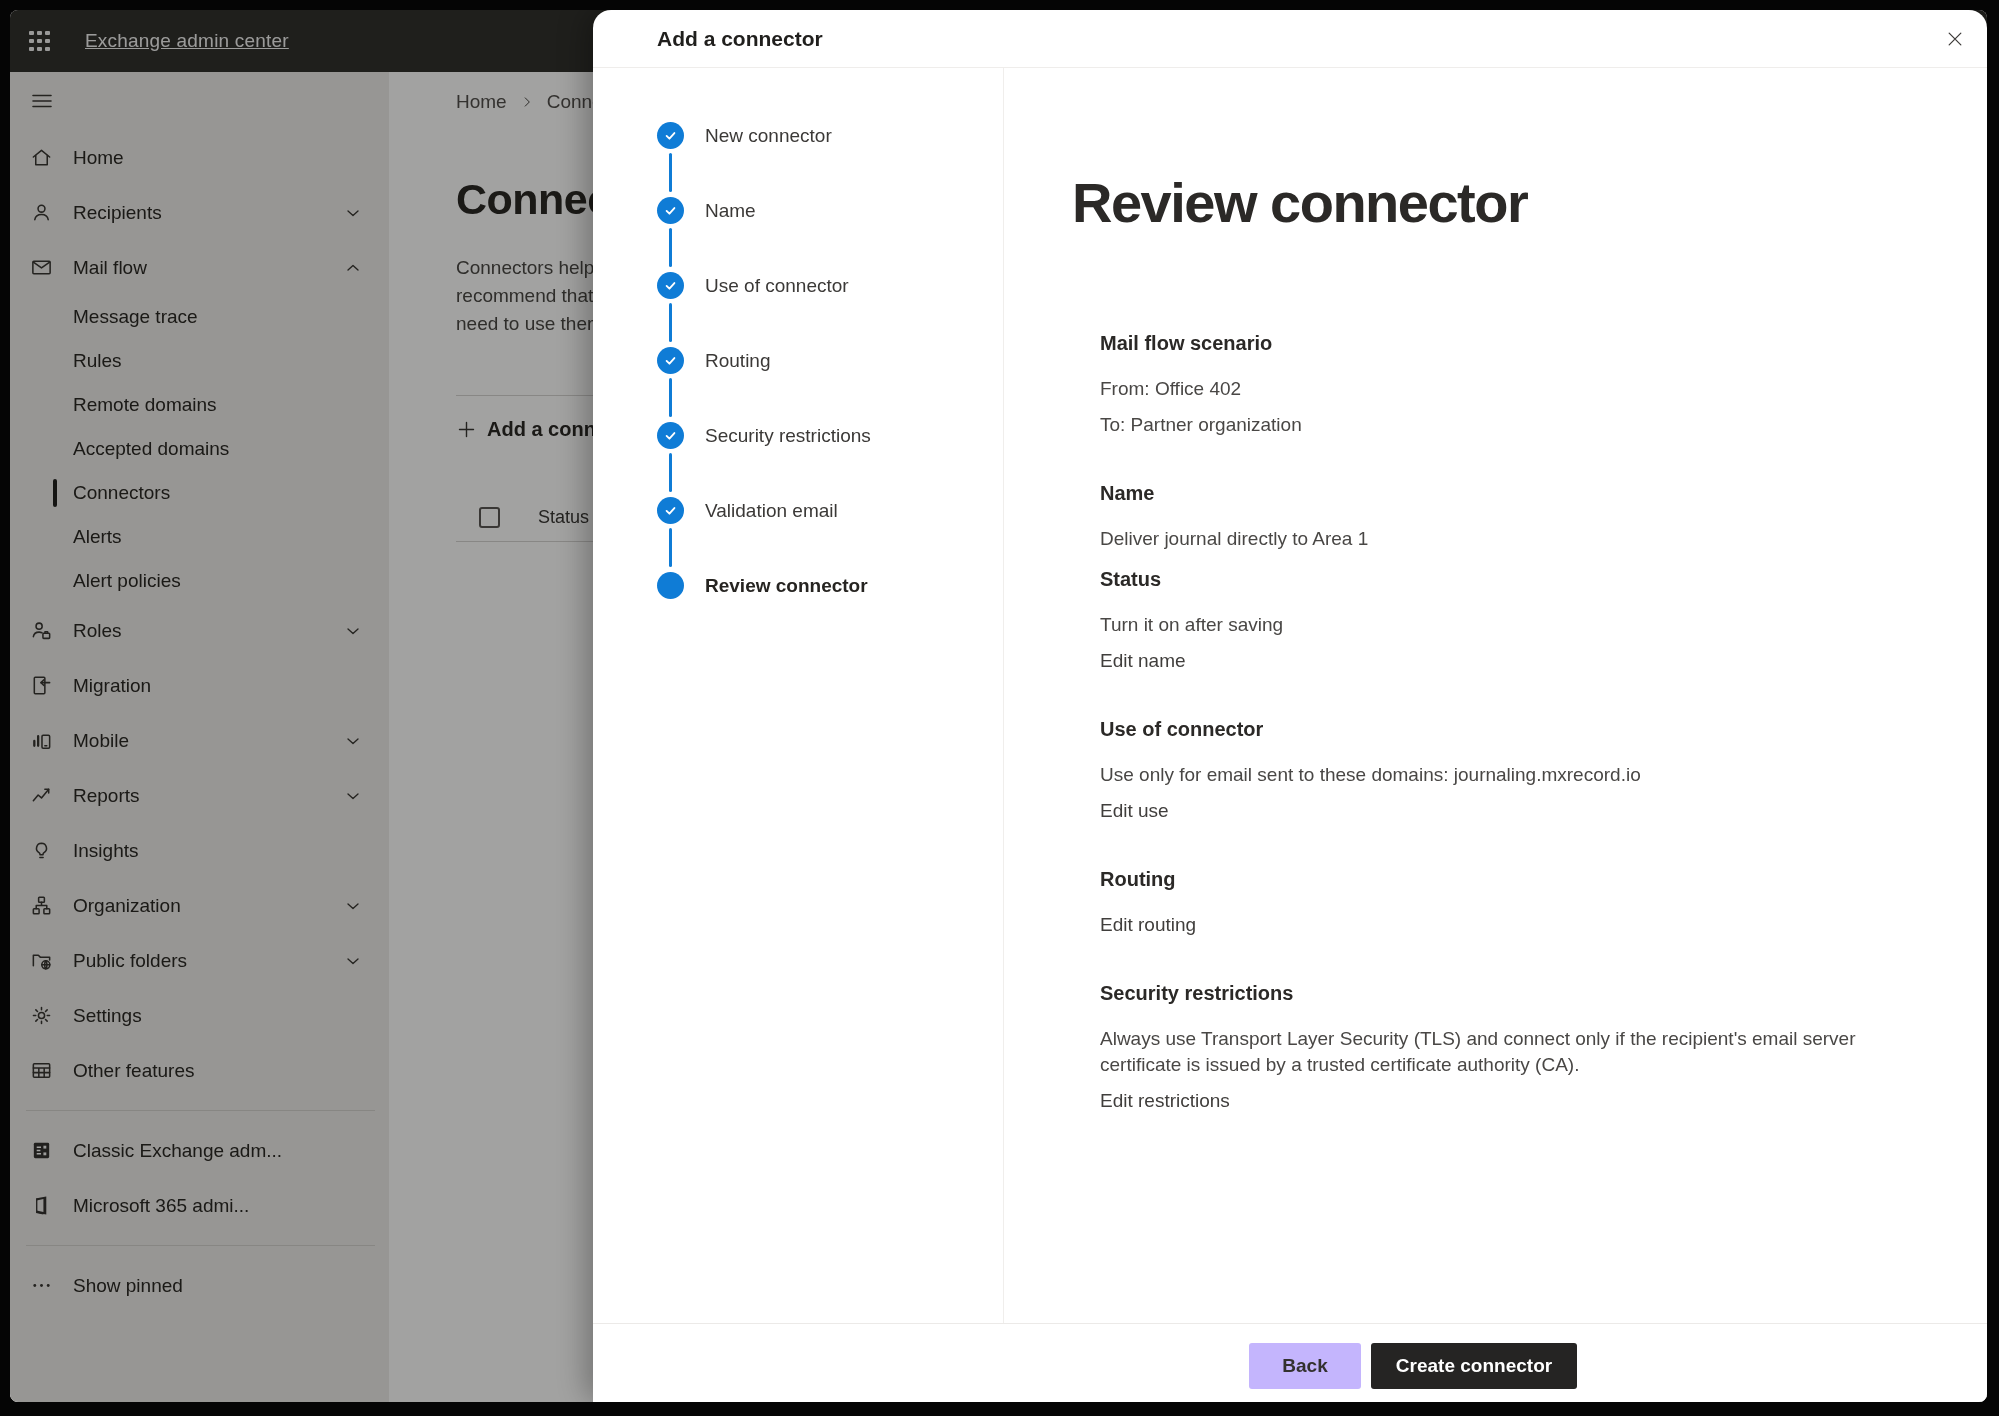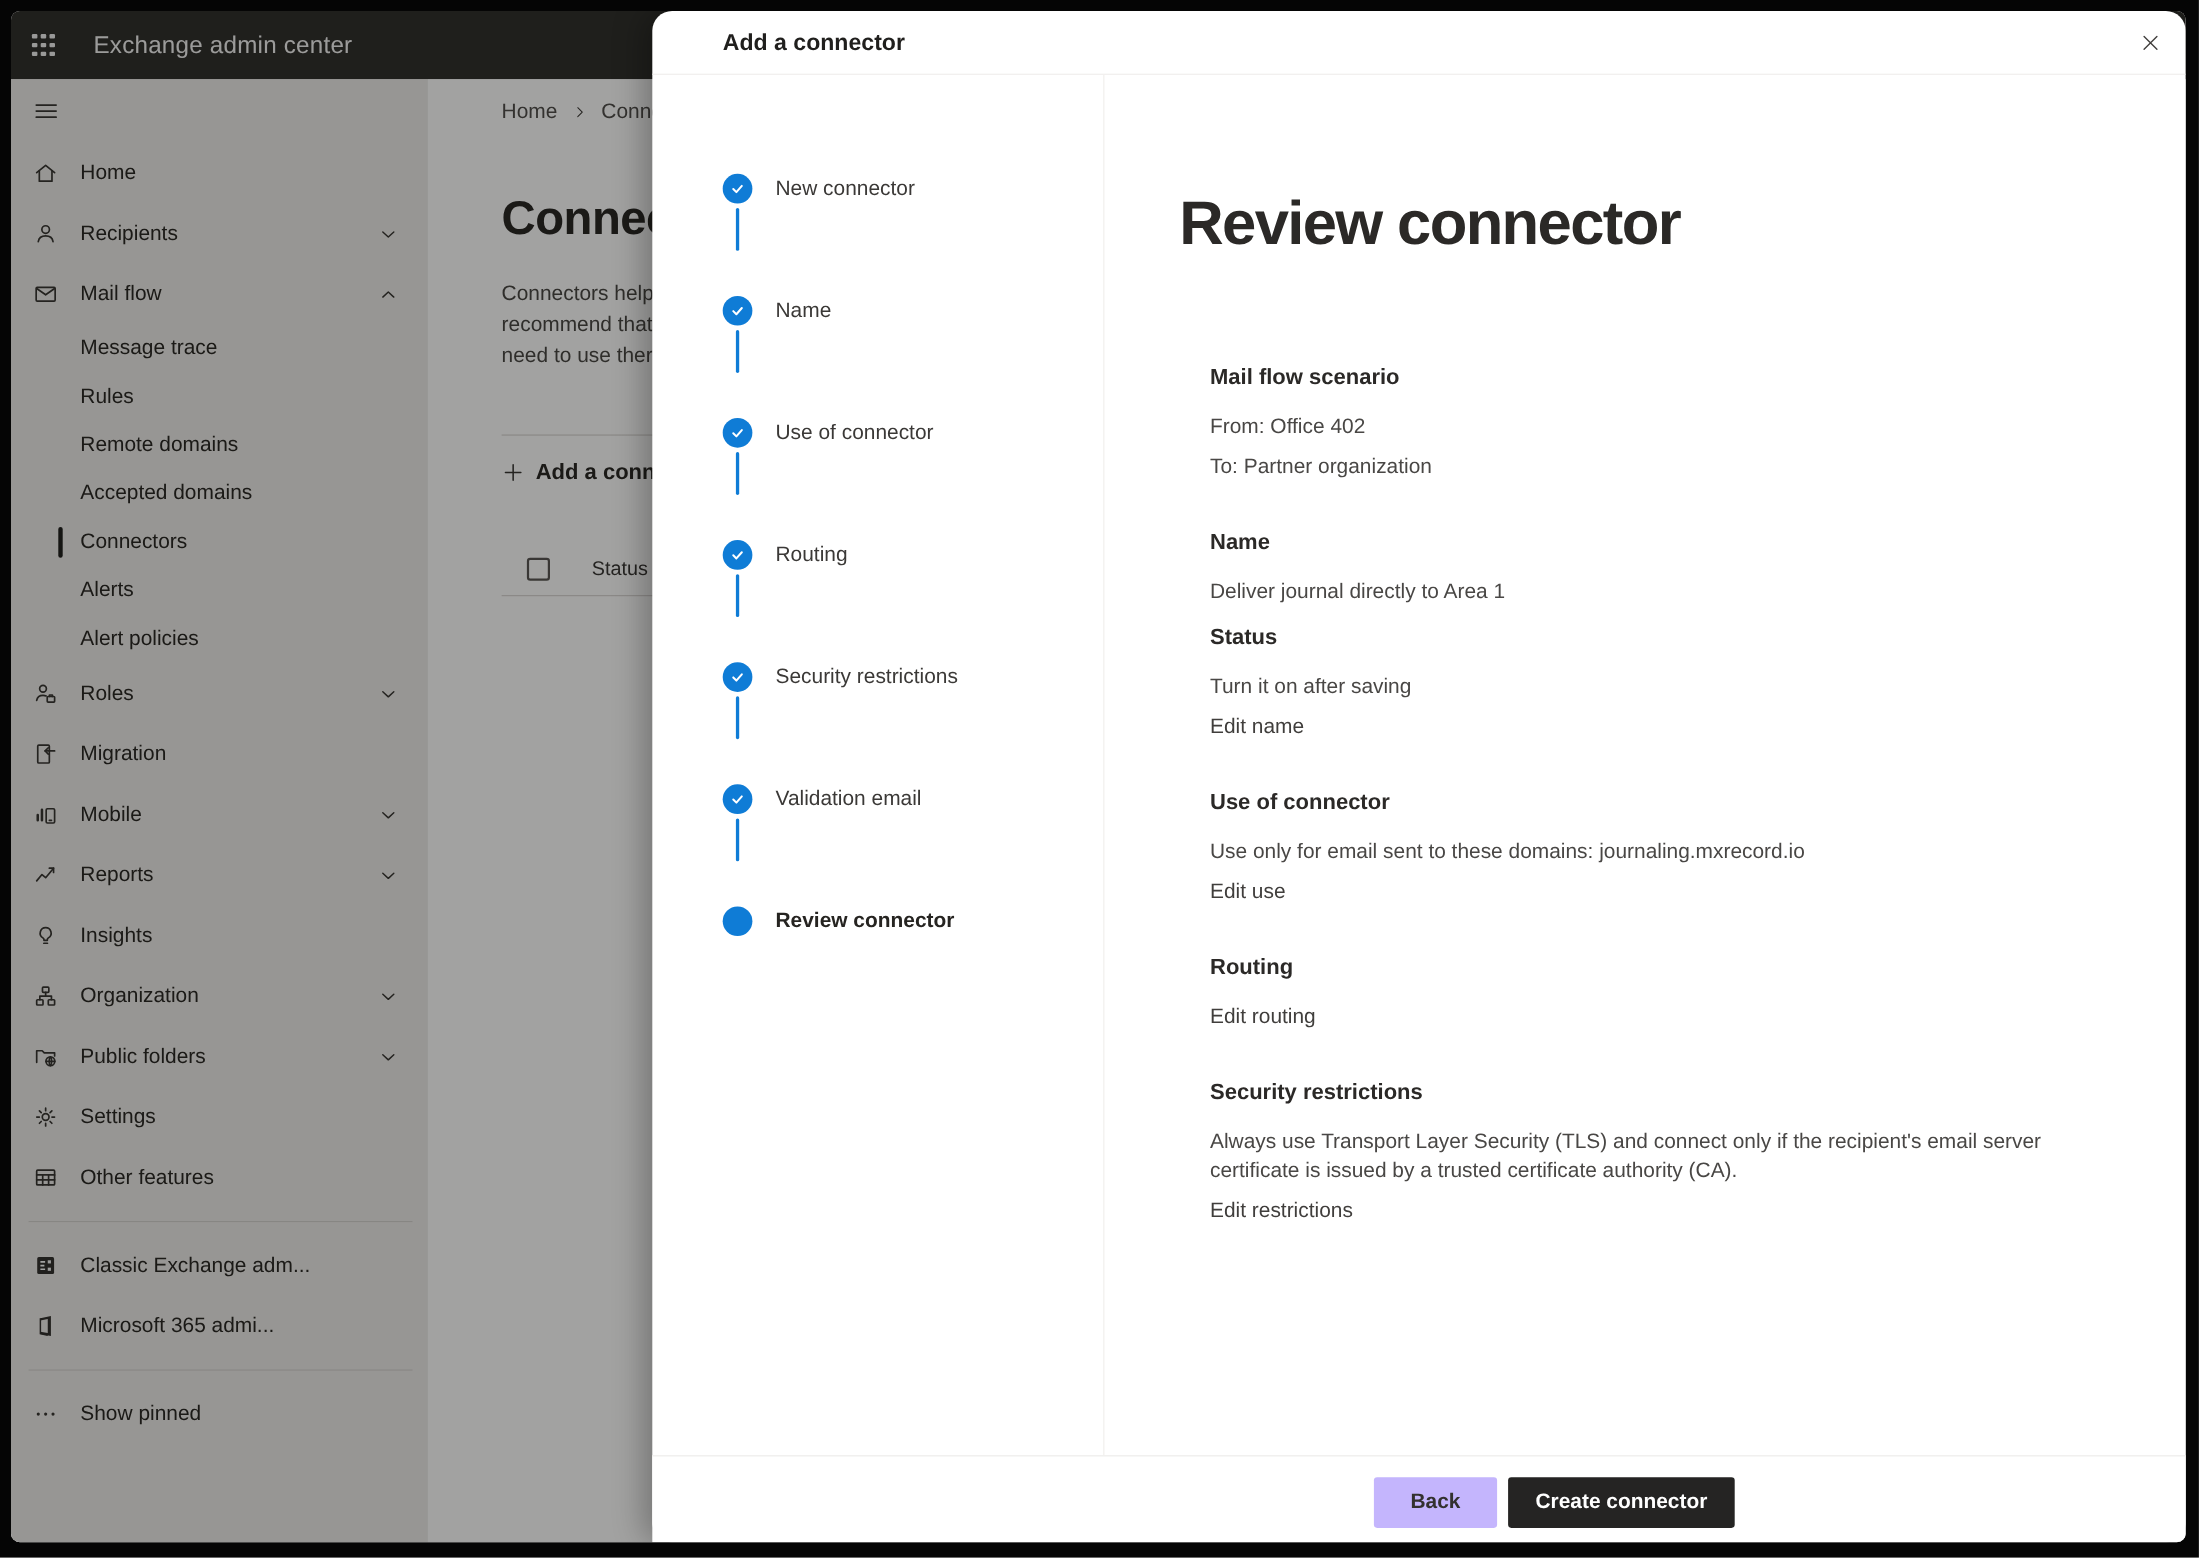--- a/index.html
+++ b/index.html
@@ -16,21 +16,21 @@
   }
 
   
   .topbar {
     position:absolute; top:0; left:0; right:0; height:62px;
     background:#2b2a28; display:flex; align-items:center; z-index:1;
   }
   .waffle { margin-left:19px; width:21px; height:21px; display:grid;
     grid-template-columns:repeat(3,1fr); gap:3.5px; cursor:pointer; }
   .waffle i { width:4.5px; height:4.5px; background:#efefef; border-radius:1px; }
-  .topbar-title { color:#f3f3f3; font-size:22px; margin-left:35px; letter-spacing:.2px; }
+  .topbar-title { color:#f3f3f3; font-size:19px; margin-left:35px; letter-spacing:.2px;text-decoration:underline; }
 
   
   .sidebar {
     position:absolute; top:62px; left:0; width:379px; bottom:0;
     background:#eceae8; z-index:1; color:#24221f;
   }
   .hamburger { height:58px; display:flex; align-items:center; padding-left:20px; cursor:pointer; }
   .nav-item { height:55px; display:flex; align-items:center; position:relative;
     font-size:19px; cursor:pointer; }
   .nav-item.sub { height:44px; }
@@ -80,21 +80,21 @@
   .modal-title { font-size:21px; font-weight:700; color:#201f1d; }
   .close-btn { position:absolute; right:16px; top:13px; width:32px; height:32px;
     display:flex; align-items:center; justify-content:center; cursor:pointer;
     background:transparent; border:none; }
 
   .modal-body { flex:1; display:flex; min-height:0; }
 
   
   .steps-col { width:411px; flex:0 0 411px; border-right:1px solid #f0eeec;
     padding:54px 0 0 64px; }
-  .step { position:relative; height:75px;margin-top:36px; }
+  .step { position:relative; height:75px; }
   .step-circle { position:absolute; left:0; top:0; width:27px; height:27px;
     border-radius:50%; display:flex; align-items:center; justify-content:center; }
   .step:not(:last-child)::after { content:""; position:absolute; left:11.75px;
     top:31px; height:39px; width:3.5px; border-radius:2px; }
   .step-label { position:absolute; left:48px; top:0; line-height:27px;
     font-size:19px; color:#3b3937; white-space:nowrap; cursor:pointer; }
   .step.current .step-label { font-weight:700; color:#262421; }
 
   
   .content-col { flex:1; padding:104px 40px 0 68px; overflow:hidden; }

